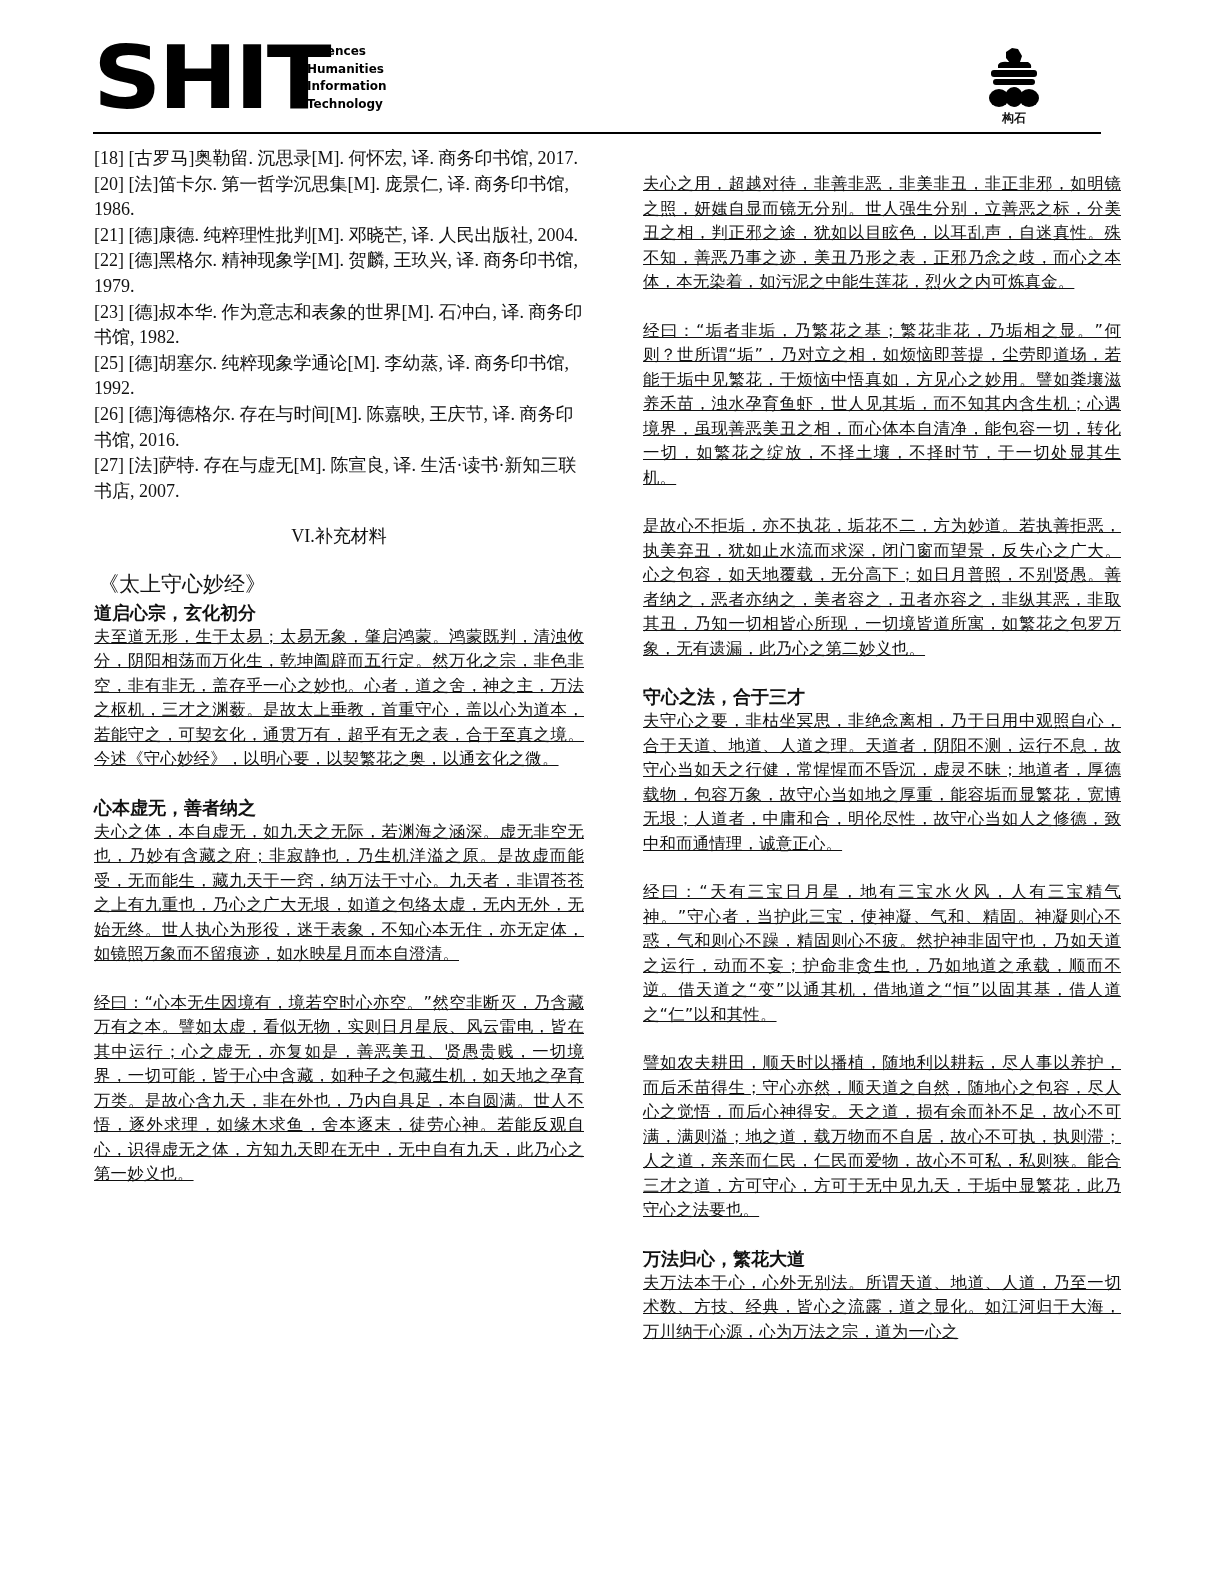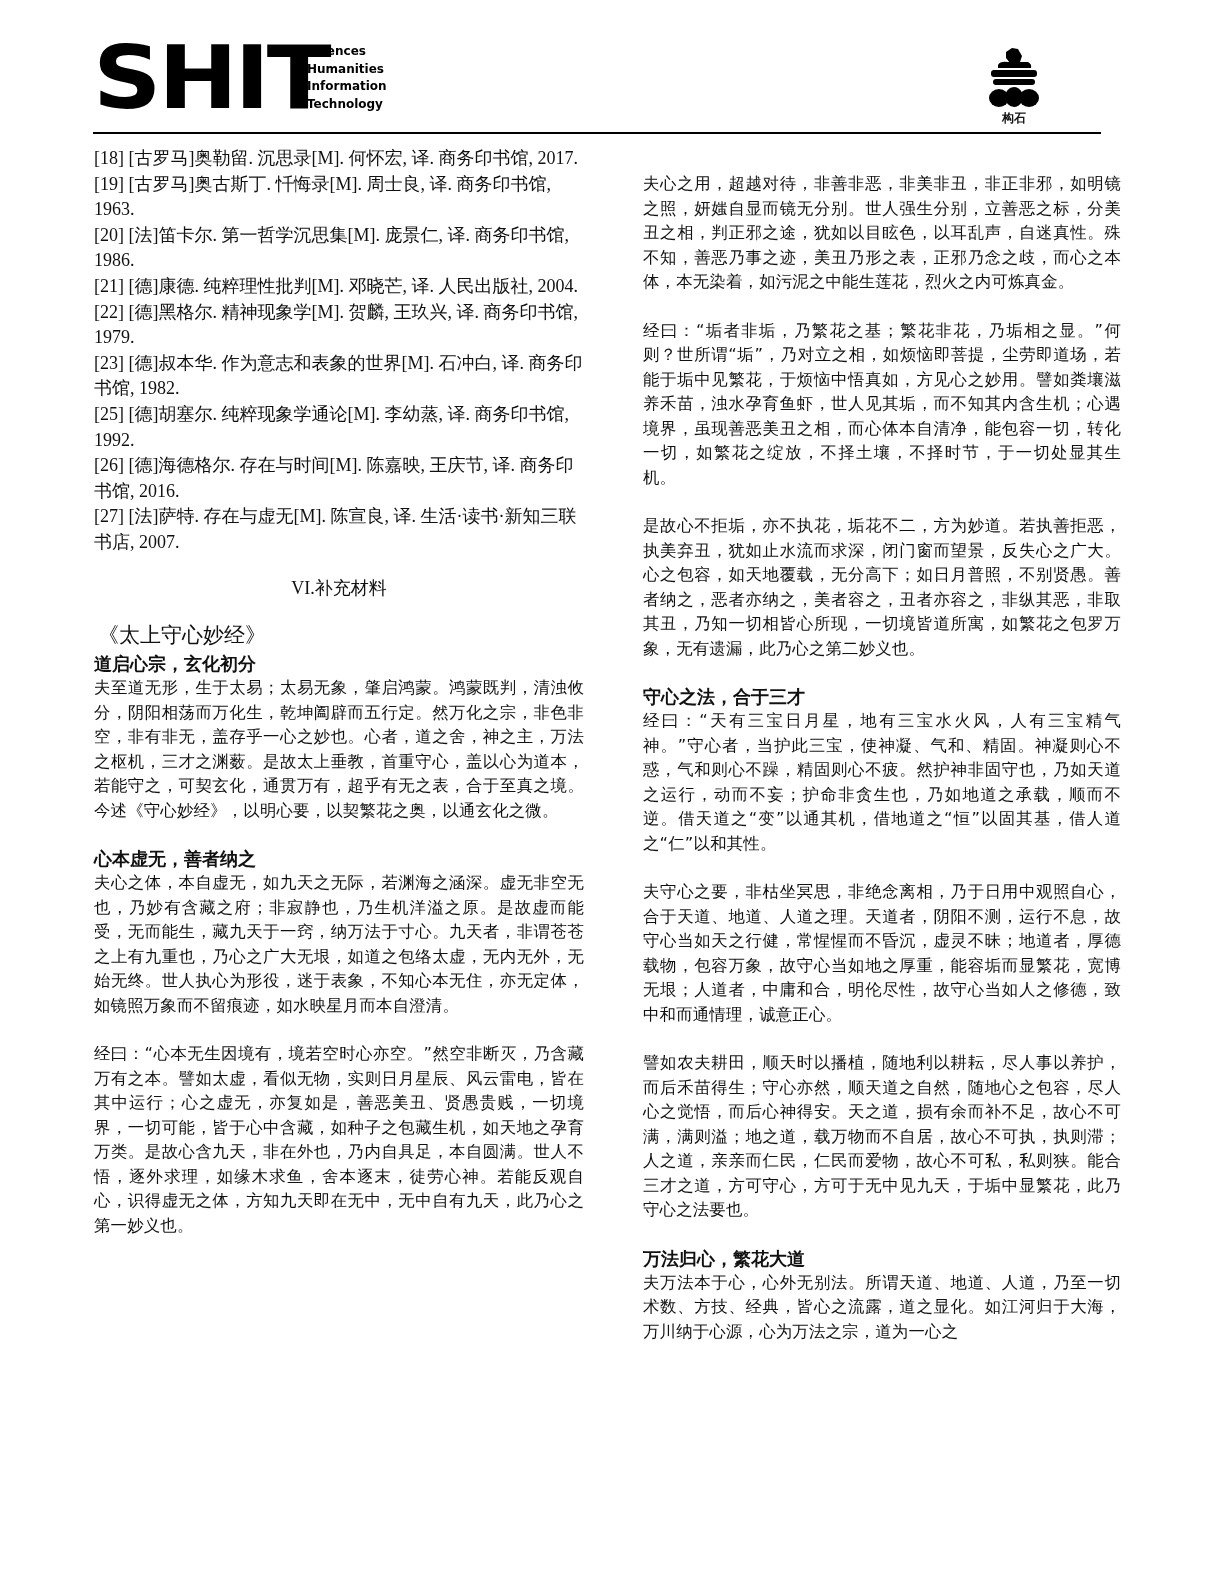--- a/index.html
+++ b/index.html
@@ -12,21 +12,21 @@
   .rule { position: absolute; left: 93px; top: 132px; width: 1008px; height: 2px; background: #000; }
 
   .col { position: absolute; top: 146px; font-family: "Liberation Serif", "DejaVu Serif", serif; font-size: 18px; line-height: 25.6px; }
   .col-left { left: 94px; width: 490px; }
   .col-right { left: 643px; width: 478px; top: 172px; }
   .ref { margin: 0; }
   .section-title { text-align: center; margin: 20px 0 4px 0; font-size: 18px; }
   .section-title .num { }
   .doc-title { font-family: "DejaVu Sans", sans-serif; font-size: 21px; font-weight: normal; margin: 17px 0 0 4px; line-height: 34px; }
   .h { font-family: "DejaVu Sans", sans-serif; font-weight: bold; font-size: 18px; line-height: 24px; margin: 0; }
-  .p { font-family: "DejaVu Sans", sans-serif; font-size: 16.4px; line-height: 24.5px; margin: 0 0 24px 0; text-align: justify; letter-spacing: 0.2px; }
+  .p { font-family: "DejaVu Sans", sans-serif; font-size: 16.4px; line-height: 24.5px; margin: 0 0 24px 0; text-align: justify; letter-spacing: 0.2px; text-decoration: underline; }
 </style>
 </head>
 <body>
 
 <div class="header">
   <div class="logo-big">SHIT</div>
   <div class="logo-sub">
     <div>Sciences</div>
     <div>Humanities</div>
     <div>Information</div>
@@ -44,21 +44,20 @@
       <path d="M14 14 L16 10 L18 12" stroke="#fff" stroke-width="1" fill="none"></path>
     </svg>
     <span class="brand-label">构石</span>
   </div>
 </div>
 <div class="rule"></div>
 
 <div class="col col-left">
   <div>
     <p class="ref">[18] [古罗马]奥勒留. 沉思录[M]. 何怀宏, 译. 商务印书馆, 2017.</p>
-    <p class="ref">[19] [古罗马]奥古斯丁. 忏悔录[M]. 周士良, 译. 商务印书馆, 1963.</p>
     <p class="ref">[20] [法]笛卡尔. 第一哲学沉思集[M]. 庞景仁, 译. 商务印书馆, 1986.</p>
     <p class="ref">[21] [德]康德. 纯粹理性批判[M]. 邓晓芒, 译. 人民出版社, 2004.</p>
     <p class="ref">[22] [德]黑格尔. 精神现象学[M]. 贺麟, 王玖兴, 译. 商务印书馆, 1979.</p>
     <p class="ref">[23] [德]叔本华. 作为意志和表象的世界[M]. 石冲白, 译. 商务印书馆, 1982.</p>
     <p class="ref">[25] [德]胡塞尔. 纯粹现象学通论[M]. 李幼蒸, 译. 商务印书馆, 1992.</p>
     <p class="ref">[26] [德]海德格尔. 存在与时间[M]. 陈嘉映, 王庆节, 译. 商务印书馆, 2016.</p>
     <p class="ref">[27] [法]萨特. 存在与虚无[M]. 陈宣良, 译. 生活·读书·新知三联书店, 2007.</p>
   </div>
 
   <div class="section-title">
@@ -74,19 +73,19 @@
   <p class="p">夫心之体，本自虚无，如九天之无际，若渊海之涵深。虚无非空无也，乃妙有含藏之府；非寂静也，乃生机洋溢之原。是故虚而能受，无而能生，藏九天于一窍，纳万法于寸心。九天者，非谓苍苍之上有九重也，乃心之广大无垠，如道之包络太虚，无内无外，无始无终。世人执心为形役，迷于表象，不知心本无住，亦无定体，如镜照万象而不留痕迹，如水映星月而本自澄清。</p>
   <p class="p">经曰：“心本无生因境有，境若空时心亦空。”然空非断灭，乃含藏万有之本。譬如太虚，看似无物，实则日月星辰、风云雷电，皆在其中运行；心之虚无，亦复如是，善恶美丑、贤愚贵贱，一切境界，一切可能，皆于心中含藏，如种子之包藏生机，如天地之孕育万类。是故心含九天，非在外也，乃内自具足，本自圆满。世人不悟，逐外求理，如缘木求鱼，舍本逐末，徒劳心神。若能反观自心，识得虚无之体，方知九天即在无中，无中自有九天，此乃心之第一妙义也。</p>
 </div>
 
 <div class="col col-right">
   <p class="p">夫心之用，超越对待，非善非恶，非美非丑，非正非邪，如明镜之照，妍媸自显而镜无分别。世人强生分别，立善恶之标，分美丑之相，判正邪之途，犹如以目眩色，以耳乱声，自迷真性。殊不知，善恶乃事之迹，美丑乃形之表，正邪乃念之歧，而心之本体，本无染着，如污泥之中能生莲花，烈火之内可炼真金。</p>
   <p class="p">经曰：“垢者非垢，乃繁花之基；繁花非花，乃垢相之显。”何则？世所谓“垢”，乃对立之相，如烦恼即菩提，尘劳即道场，若能于垢中见繁花，于烦恼中悟真如，方见心之妙用。譬如粪壤滋养禾苗，浊水孕育鱼虾，世人见其垢，而不知其内含生机；心遇境界，虽现善恶美丑之相，而心体本自清净，能包容一切，转化一切，如繁花之绽放，不择土壤，不择时节，于一切处显其生机。</p>
   <p class="p">是故心不拒垢，亦不执花，垢花不二，方为妙道。若执善拒恶，执美弃丑，犹如止水流而求深，闭门窗而望景，反失心之广大。心之包容，如天地覆载，无分高下；如日月普照，不别贤愚。善者纳之，恶者亦纳之，美者容之，丑者亦容之，非纵其恶，非取其丑，乃知一切相皆心所现，一切境皆道所寓，如繁花之包罗万象，无有遗漏，此乃心之第二妙义也。</p>
 
   <div class="h">守心之法，合于三才</div>
+  <p class="p">夫守心之要，非枯坐冥思，非绝念离相，乃于日用中观照自心，合于天道、地道、人道之理。天道者，阴阳不测，运行不息，故守心当如天之行健，常惺惺而不昏沉，虚灵不昧；地道者，厚德载物，包容万象，故守心当如地之厚重，能容垢而显繁花，宽博无垠；人道者，中庸和合，明伦尽性，故守心当如人之修德，致中和而通情理，诚意正心。</p>
   <p class="p">经曰：“天有三宝日月星，地有三宝水火风，人有三宝精气神。”守心者，当护此三宝，使神凝、气和、精固。神凝则心不惑，气和则心不躁，精固则心不疲。然护神非固守也，乃如天道之运行，动而不妄；护命非贪生也，乃如地道之承载，顺而不逆。借天道之“变”以通其机，借地道之“恒”以固其基，借人道之“仁”以和其性。</p>
-  <p class="p">夫守心之要，非枯坐冥思，非绝念离相，乃于日用中观照自心，合于天道、地道、人道之理。天道者，阴阳不测，运行不息，故守心当如天之行健，常惺惺而不昏沉，虚灵不昧；地道者，厚德载物，包容万象，故守心当如地之厚重，能容垢而显繁花，宽博无垠；人道者，中庸和合，明伦尽性，故守心当如人之修德，致中和而通情理，诚意正心。</p>
   <p class="p">譬如农夫耕田，顺天时以播植，随地利以耕耘，尽人事以养护，而后禾苗得生；守心亦然，顺天道之自然，随地心之包容，尽人心之觉悟，而后心神得安。天之道，损有余而补不足，故心不可满，满则溢；地之道，载万物而不自居，故心不可执，执则滞；人之道，亲亲而仁民，仁民而爱物，故心不可私，私则狭。能合三才之道，方可守心，方可于无中见九天，于垢中显繁花，此乃守心之法要也。</p>
 
   <div class="h">万法归心，繁花大道</div>
   <p class="p">夫万法本于心，心外无别法。所谓天道、地道、人道，乃至一切术数、方技、经典，皆心之流露，道之显化。如江河归于大海，万川纳于心源，心为万法之宗，道为一心之</p>
 </div>
 
 </body></html>

